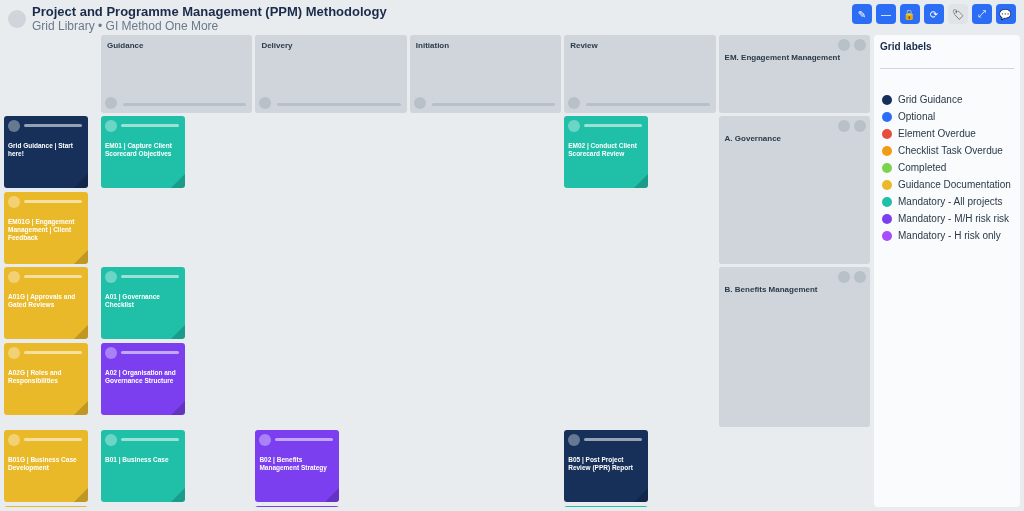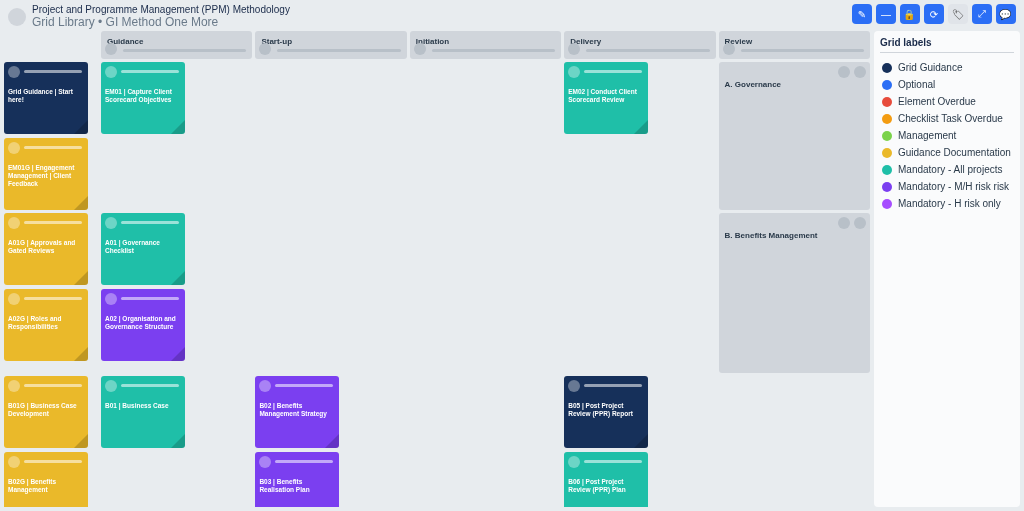--- a/index.html
+++ b/index.html
@@ -1,21 +1,21 @@
 <!DOCTYPE html>
 <html><head>
 <meta charset="utf-8">
 <style>
 *{box-sizing:border-box;margin:0;padding:0;font-family:-apple-system,BlinkMacSystemFont,'Segoe UI',Arial,sans-serif}
 body{background:#e8ecef;font-size:10px;overflow:hidden}
 .app{width:1024px;height:511px;display:flex;flex-direction:column}
 .hdr{display:flex;align-items:flex-start;justify-content:space-between;padding:4px 8px 2px 8px}
 .hdr-left{display:flex;align-items:center;gap:6px}
 .hdr-icon{width:18px;height:18px;border-radius:50%;background:#d0d5db}
-.hdr-txt h1{font-size:10px;font-weight:400;color:#1a2b4a}
+.hdr-txt h1{font-size:13px;font-weight:700;color:#1a2b4a}
 .hdr-txt .bc{font-size:12px;color:#6a7a8a}
 .hdr-right{display:flex;gap:4px}
 .hbtn{width:20px;height:20px;border-radius:4px;background:#2b6ef5;color:#fff;display:flex;align-items:center;justify-content:center;font-size:10px;cursor:pointer}
 .hbtn.lt{background:#e0e4e9;color:#555}
 .body{flex:1;display:flex;overflow:hidden;padding:0 4px 4px 4px;gap:4px}
 .grid{flex:1;display:grid;grid-template-columns:94px repeat(5,1fr);grid-auto-rows:min-content;gap:3px;overflow:auto}
 .colhdr,.rowhdr{background:#d0d5db;border-radius:3px;padding:4px 6px;position:relative;min-height:28px}
 .colhdr .lbl,.rowhdr .lbl{font-size:8px;font-weight:700;color:#2a3a4a}
 .colhdr .ic,.rowhdr .ic{position:absolute;width:12px;height:12px;border-radius:50%;background:#b8c0c8}
 .colhdr .ic{left:4px;bottom:4px}
@@ -27,21 +27,21 @@
 .card{width:84px;height:72px;border-radius:3px;padding:4px;position:relative;color:#fff;overflow:hidden}
 .card .cic{width:12px;height:12px;border-radius:50%;background:rgba(255,255,255,0.35);display:inline-block;vertical-align:top}
 .card .cbar{position:absolute;top:8px;left:20px;right:6px;height:3px;background:rgba(255,255,255,0.55);border-radius:2px}
 .card .ctxt{font-size:6.5px;font-weight:600;margin-top:10px;line-height:1.25}
 .card .fold{position:absolute;right:0;bottom:0;width:0;height:0;border-left:14px solid transparent;border-bottom:14px solid rgba(0,0,0,0.18)}
 .c-navy{background:#16305a}
 .c-yellow{background:#eab92a}
 .c-teal{background:#1fbfa8}
 .c-purple{background:#7b3ff0}
 .side{width:146px;background:#fafbfc;border-radius:4px;padding:6px;display:flex;flex-direction:column}
-.side h2{font-size:10px;font-weight:700;color:#1a2b4a;margin-bottom:6px;border-bottom:1px solid #d0d5db;padding-bottom:4px}
+.side h2{font-size:10px;font-weight:700;color:#1a2b4a;margin-bottom:22px;border-bottom:1px solid #d0d5db;padding-bottom:16px}
 .leg{display:flex;align-items:center;gap:6px;padding:3px 2px;font-size:10px;color:#2a3a4a;cursor:pointer}
 .leg .dot{width:10px;height:10px;border-radius:50%;flex-shrink:0}
 </style>
 </head>
 <body>
 
 <div class="app">
   <div class="hdr">
     <div class="hdr-left">
       <div class="hdr-icon"></div>
@@ -59,24 +59,24 @@
       <div class="hbtn">⤢</div>
       <div class="hbtn">💬</div>
     </div>
   </div>
 
   <div class="body">
     <div class="grid">
       <div class="corner"></div>
 
     <div class="colhdr"><span class="lbl">Guidance</span><span class="ic"></span><span class="bar"></span></div>
-        <div class="colhdr"><span class="lbl">Start-up</span><span class="ic"></span><span class="bar"></span></div>
+        <div class="colhdr"><span class="lbl">Delivery</span><span class="ic"></span><span class="bar"></span></div>
         <div class="colhdr"><span class="lbl">Initiation</span><span class="ic"></span><span class="bar"></span></div>
-        <div class="colhdr"><span class="lbl">Delivery</span><span class="ic"></span><span class="bar"></span></div>
         <div class="colhdr"><span class="lbl">Review</span><span class="ic"></span><span class="bar"></span></div>
+        <div class="rowhdr" style="min-height: 78px;"><span class="ic ic2"></span><span class="ic"></span><div style="height:12px"></div><span class="lbl">EM. Engagement Management</span></div>
         <div class="cell">
           <div class="card c-navy"><span class="cic"></span><span class="cbar"></span><div class="ctxt">Grid Guidance | Start here!</div><span class="fold"></span></div>
           <div class="card c-yellow"><span class="cic"></span><span class="cbar"></span><div class="ctxt">EM01G | Engagement Management | Client Feedback</div><span class="fold"></span></div>
         </div>
         <div class="cell">
           <div class="card c-teal"><span class="cic"></span><span class="cbar"></span><div class="ctxt">EM01 | Capture Client Scorecard Objectives</div><span class="fold"></span></div>
         </div>
         <div class="cell"></div>
         <div class="cell"></div>
         <div class="cell">
@@ -127,21 +127,21 @@
           <div class="leg">
             <span class="dot" style="background:#e74c3c"></span>
             <span>Element Overdue</span>
           </div>
           <div class="leg">
             <span class="dot" style="background:#f39c12"></span>
             <span>Checklist Task Overdue</span>
           </div>
           <div class="leg">
             <span class="dot" style="background:#7bd34b"></span>
-            <span>Management</span>
+            <span>Completed</span>
           </div>
           <div class="leg">
             <span class="dot" style="background:#eab92a"></span>
             <span>Guidance Documentation</span>
           </div>
           <div class="leg">
             <span class="dot" style="background:#1fbfa8"></span>
             <span>Mandatory - All projects</span>
           </div>
           <div class="leg">

